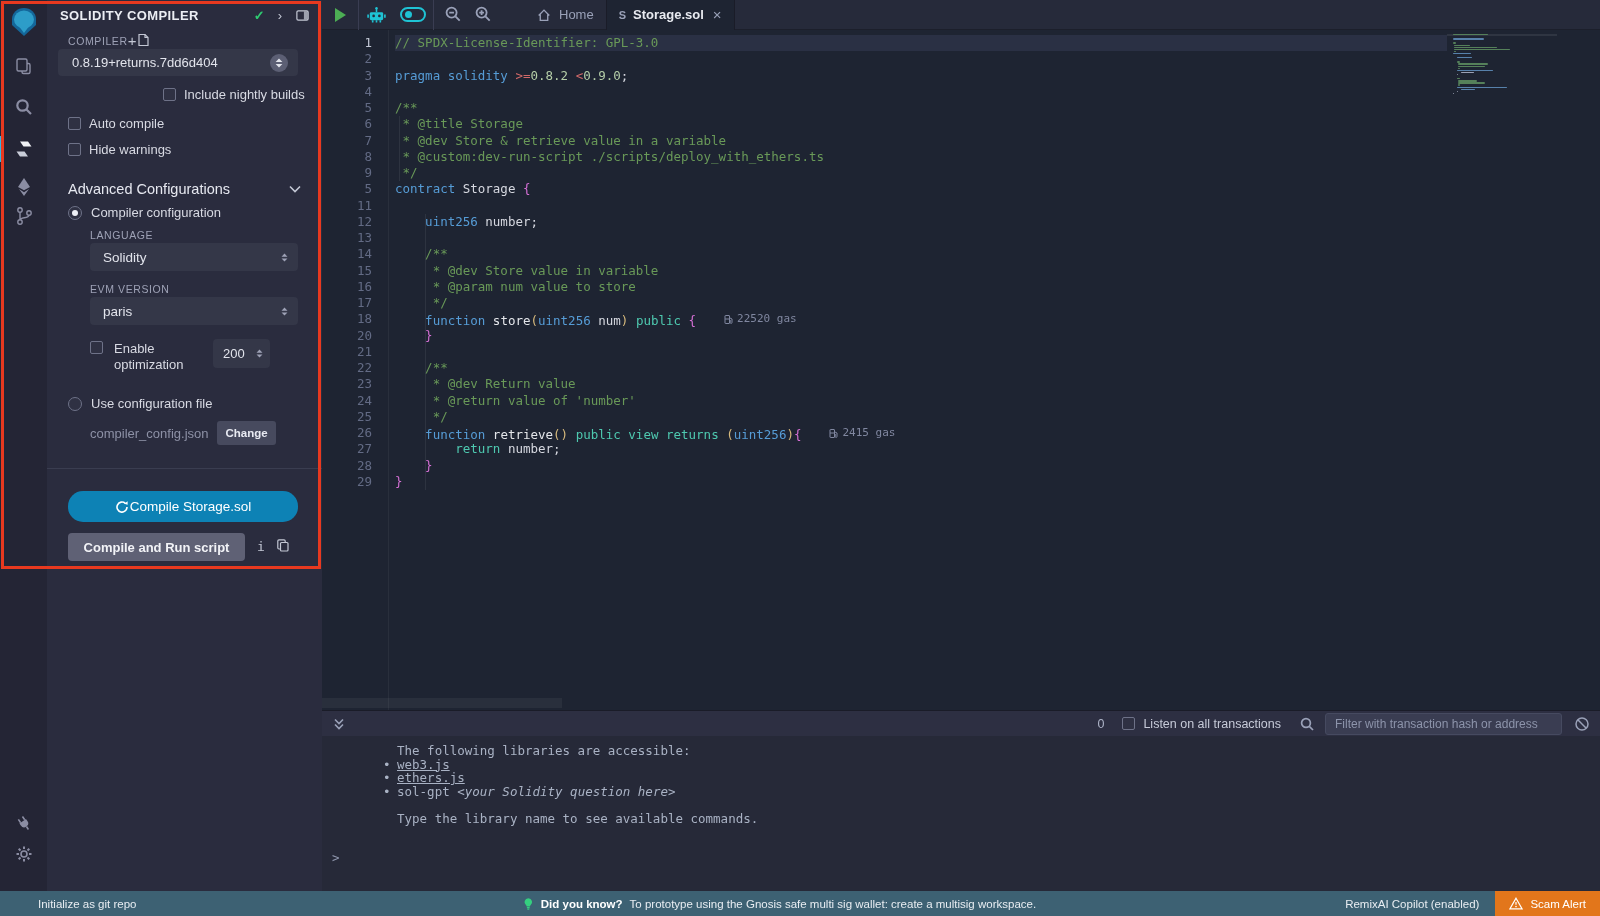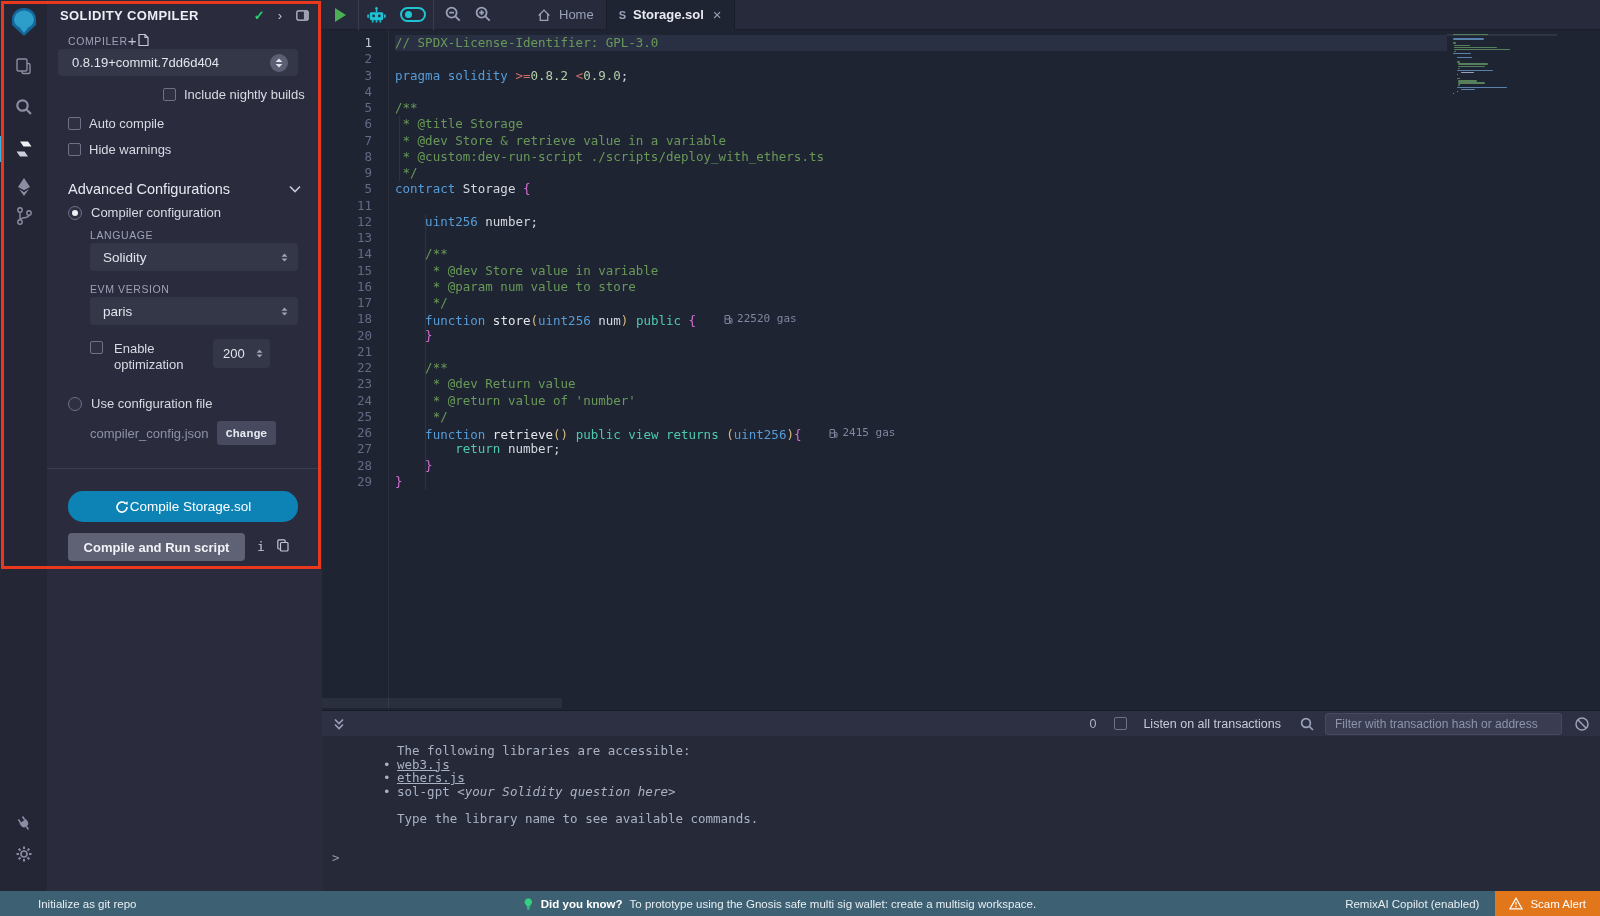--- a/index.html
+++ b/index.html
@@ -40,21 +40,21 @@
   .lbl-lang { position:absolute; top:229px; left:43px; }
   .sel-lang { top:243px; left:43px; width:208px; height:28px; padding:0 10px 0 13px; }
   .lbl-evm { position:absolute; top:283px; left:43px; }
   .sel-evm { top:297px; left:43px; width:208px; height:28px; padding:0 10px 0 13px;gap:20px; }
   .sel-text { flex:1; font-size:13.5px; color:#e2e4ec; }
   .opt-row { position:absolute; top:341px; left:43px; display:flex; gap:11px; }
   .opt-label { font-size:13px; width:88px; line-height:16px; color:#d8dae3; }
   .runs-box { position:absolute; top:339px; left:166px; width:57px; height:29px; background:#343748; border-radius:4px; display:flex; align-items:center; padding:0 7px 0 10px; }
   .runs-val { flex:1; font-size:13px; color:#e2e4ec; }
   .cfgfile { position:absolute; top:426px; left:43px; font-size:13px; color:#8d91a6; }
-  .change-btn { position:absolute; top:421px; left:170px; width:59px; height:24px; background:#474a5e; border:none; border-radius:3px; color:#e8eaf2; font-size:11.5px; font-weight:bold; cursor:pointer; font-family:Liberation Mono, monospace; }
+  .change-btn { position:absolute; top:421px; left:170px; width:59px; height:24px; background:#474a5e; border:none; border-radius:3px; color:#e8eaf2; font-size:11.5px; font-weight:bold; cursor:pointer; font-family:Liberation Sans, sans-serif; }
   .pdivider { position:absolute; top:468px; left:0; width:100%; border-top:1px solid #3a3d50; }
   .compile-btn { position:absolute; top:491px; left:21px; width:230px; height:31px; background:#0d82b5; border:none; border-radius:15px; color:#fff; font-size:13.5px; display:flex; align-items:center; justify-content:center; gap:1px; cursor:pointer; font-family:"Liberation Sans",sans-serif; }
   .run-btn { position:absolute; top:533px; left:21px; width:177px; height:28px; background:#5f6175; border:none; border-radius:4px; color:#f2f3f7; font-size:13px; font-weight:bold; cursor:pointer; font-family:"Liberation Sans",sans-serif; }
   .info-ic { position:absolute; top:539px; left:210px; font-family:"DejaVu Sans Mono",monospace; font-size:13px; color:#c3c7d4; cursor:pointer; }
   .copy-ic2 { position:absolute; top:538px; left:229px; cursor:pointer; }
 
   
   .main { position:absolute; left:322px; top:0; width:1278px; height:891px; }
   .topbar { position:absolute; top:0; left:0; width:100%; height:30px; background:#262a3a; display:flex; align-items:center; border-bottom:1px solid rgba(0,0,0,.25); }
   .tb-sep { width:1px; height:30px; background:#3a3d52; }
@@ -83,21 +83,21 @@
   .iguide { position:absolute; width:1px; background:rgba(255,255,255,.07); }
   .minimap { position:absolute; top:0; right:43px; width:110px; height:100%; }
   .mbar { position:absolute; height:1.4px; border-radius:1px; }
   .mb-com { background:#55805a; } .mb-kw { background:#5781ab; } .mb-pl { background:#9aa0b4; }
   .mm-hl { position:absolute; left:0; top:3.6px; width:100%; height:2.4px; background:rgba(255,255,255,.08); }
   .hthumb { position:absolute; left:0; top:668px; width:240px; height:10px; background:rgba(255,255,255,.05); }
 
   
   .termbar { position:absolute; top:710px; left:0; width:100%; height:26px; background:#2d2f42; border-top:1px solid #1a1c28; display:flex; align-items:center; padding:0 10px; }
   .term-count { font-size:12.5px; color:#aeb4c8; margin-left:auto; }
-  .term-listen { display:flex; align-items:center; gap:16px; margin-left:18px; font-size:12.5px; color:#c6cad8; }
+  .term-listen { display:flex; align-items:center; gap:8px; margin-left:18px; font-size:12.5px; color:#c6cad8; }
   .term-search { margin-left:18px; display:flex; cursor:pointer; }
   .filter-input { margin-left:10px; width:237px; height:22px; background:#3a3d52; border:1px solid #464a60; border-radius:3px; color:#dfe2ea; font-size:12px; padding:0 9px; font-family:"Liberation Sans",sans-serif; }
   .filter-input::placeholder { color:#8d94ab; }
   .block-ic { margin-left:12px; display:flex; cursor:pointer; }
   .terminal { position:absolute; top:736px; left:0; width:100%; height:155px; background:#262938; font-family:"DejaVu Sans Mono",monospace; font-size:12.5px; color:#a9b2c4; }
   .tlines { position:absolute; top:8px; left:0; width:100%; }
   .tline { position:relative; height:13.6px; line-height:13.6px; padding-left:75px; white-space:pre; }
   .tbullet { position:absolute; left:61px; }
   .tlink { text-decoration:underline; cursor:pointer; }
   .titalic { font-style:italic; }
@@ -192,21 +192,21 @@
     <div class="row-compiler">
       <span class="small-label">COMPILER</span>
       <span class="plus-ic">+</span>
       <svg width="14" height="15" viewBox="0 0 14 15" fill="none" stroke="#c3c7d4" stroke-width="1.2">
         <path d="M3 1.5 h6 l3 3 v8 h-9 z"></path>
           <path d="M9 1.5 v3 h3"></path>
       </svg>
     </div>
 
     <div class="selbox ver-select">
-      <span class="ver-text">0.8.19+commit.7dd6d404</span>
+      <span class="ver-text">0.8.19+returns.7dd6d404</span>
       <span class="ver-badge">
         <svg width="8" height="10" viewBox="0 0 8 10">
             <path d="M4 0.5 L7.4 4 H0.6 Z M0.6 6 H7.4 L4 9.5 Z" fill="#e2e4ec"></path>
           </svg>
       </span>
     </div>
 
     <div class="cbrow r-nightly">
       <span class="cb"></span>
       <span>Include nightly builds</span>

